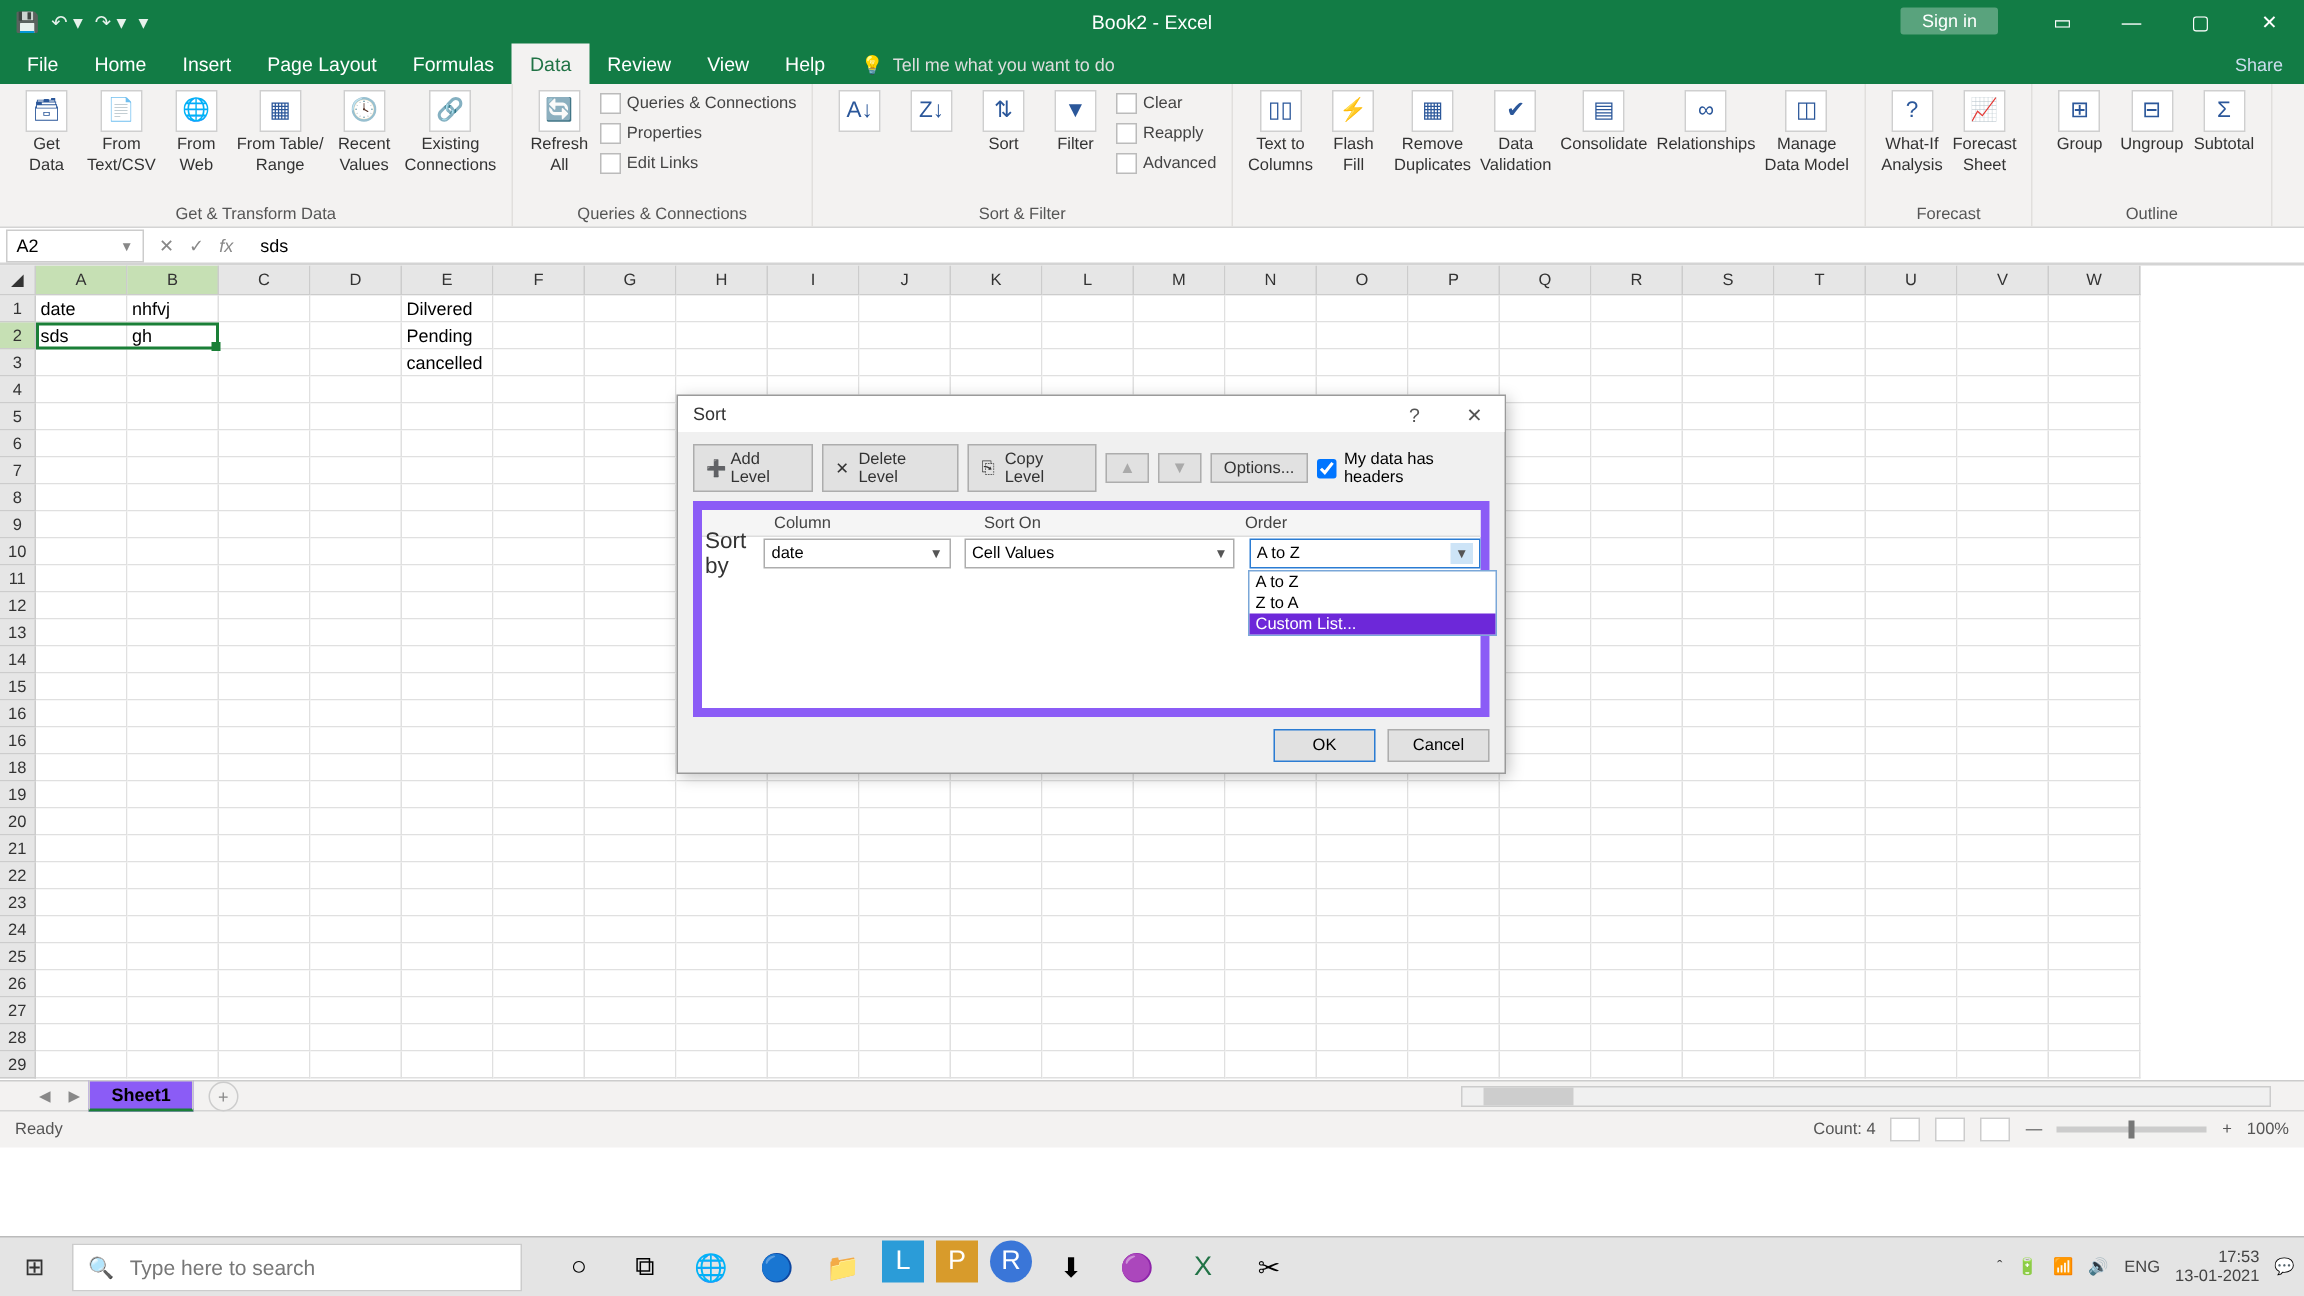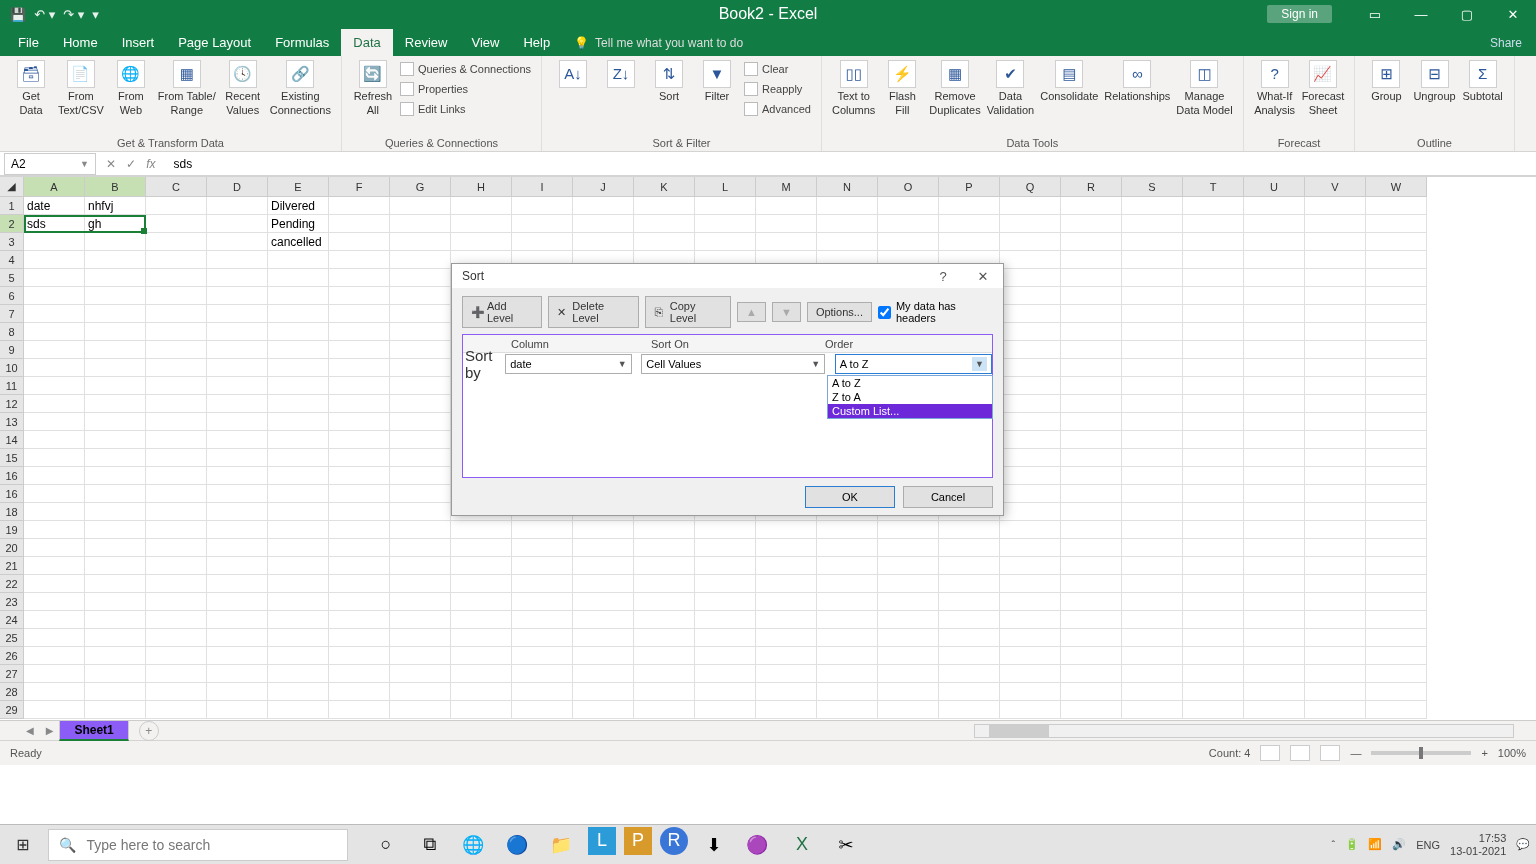--- a/index.html
+++ b/index.html
@@ -2,21 +2,21 @@
 <html><head>
 <meta charset="utf-8">
 <style>
 * { box-sizing: border-box; margin: 0; padding: 0; font-family: "Segoe UI", Tahoma, sans-serif; }
 body { background: #fff; width: 1536px; height: 864px; overflow: hidden; position: relative; font-size: 12px; }
 
 
 .titlebar { height: 28px; background: #127c45; display: flex; align-items: center; color: #fff; position: relative; }
 .titlebar .qat { display: flex; gap: 8px; padding-left: 10px; align-items: center; }
 .titlebar .qat span { font-size: 13px; opacity: .9; }
-.titlebar .title { position: absolute; left: 50%; transform: translateX(-50%); font-size: 16px; }
+.titlebar .title { position: absolute; left: 50%; transform: translateX(-50%); font-size: 13px; }
 .titlebar .right { position: absolute; right: 0; display: flex; align-items: center; }
 .titlebar .signin { background: rgba(255,255,255,.3); padding: 2px 14px; border-radius: 2px; margin-right: 20px; }
 .titlebar .wbtn { width: 46px; height: 28px; display: flex; align-items: center; justify-content: center; font-size: 13px; }
 
 
 .menubar { height: 28px; background: #127c45; display: flex; align-items: flex-end; padding-left: 6px; }
 .menubar .tab { padding: 6px 12px 6px; color: #fff; font-size: 13px; cursor: pointer; }
 .menubar .tab.active { background: #f3f2f1; color: #217346; }
 .menubar .tellme { display: flex; align-items: center; padding: 6px 12px; color: #ddd; gap: 6px; }
 .menubar .share { margin-left: auto; color: #cde; padding: 6px 14px; font-size: 12px; }
@@ -55,35 +55,35 @@
 .dialog { position: absolute; left: 451px; top: 263px; width: 553px; height: 253px; background: #f0f0f0; border: 1px solid #9a9a9a; box-shadow: 2px 2px 10px rgba(0,0,0,.25); }
 .dlg-title { height: 24px; display: flex; align-items: center; padding: 0 10px; font-size: 12px; color: #333; position: relative; background: #fff; }
 .dlg-title .dbtn { position: absolute; top: 0; width: 40px; height: 24px; display: flex; align-items: center; justify-content: center; font-size: 13px; color: #555; }
 .dlg-title .help { right: 40px; }
 .dlg-title .close { right: 0; }
 .dlg-toolbar { padding: 8px 10px 6px; display: flex; gap: 6px; align-items: center; }
 .tbtn { border: 1px solid #adadad; background: #e1e1e1; padding: 3px 8px; font-size: 11px; color: #333; cursor: pointer; display: flex; align-items: center; gap: 4px; }
 .tbtn.disabled { color: #aaa; }
 .tbtn .ticon { width: 12px; height: 12px; display: inline-block; }
 .headers-chk { margin-left: auto; display: flex; align-items: center; gap: 5px; font-size: 11px; }
-.dlg-grid { margin: 0 10px 8px; border: 1px solid #8b5cf6; height: 144px; background: #fff; position: relative; }
+.dlg-grid { margin: 0 10px 8px; border: 6px solid #8b5cf6; height: 144px; background: #fff; position: relative; }
 .dlg-grid .hrow { display: flex; background: #f5f5f5; border-bottom: 1px solid #ddd; height: 18px; font-size: 11px; color: #444; }
 .dlg-grid .hcol1 { width: 44px; padding-left: 4px; display: flex; align-items: center; }
 .dlg-grid .hcol2 { width: 140px; padding-left: 4px; display: flex; align-items: center; }
 .dlg-grid .hcol3 { width: 174px; padding-left: 4px; display: flex; align-items: center; }
 .dlg-grid .hcol4 { flex: 1; padding-left: 4px; display: flex; align-items: center; }
 .dlg-grid .drow { display: flex; height: 22px; align-items: center; padding-left: 2px; }
 .dlg-grid .dlabel { width: 42px; font-size: 15px; color: #333; }
 .combo { height: 20px; border: 1px solid #adadad; background: #fff; font-size: 11px; padding: 0 4px; display: flex; align-items: center; justify-content: space-between; }
 .combo .arrow { font-size: 9px; color: #555; }
 .dropdown { position: absolute; border: 1px solid #7aa7d8; background: #fff; font-size: 11px; }
 .dropdown .opt { padding: 1px 4px; }
 .dropdown .opt.hl { background: #6d28d9; color: #fff; }
 .dlg-actions { display: flex; gap: 8px; justify-content: flex-end; padding: 0 10px 8px; }
-.dlg-actions button { width: 90px; height: 22px; font-size: 11px; border: 1px solid #adadad; background: #e1e1e1; }
+.dlg-actions button { width: 68px; height: 22px; font-size: 11px; border: 1px solid #adadad; background: #e1e1e1; }
 .dlg-actions button.primary { border: 1px solid #2b7cd3; }
 
 
 .sheettabs { height: 20px; border-top: 1px solid #ccc; display: flex; align-items: center; font-size: 12px; padding-left: 20px; gap: 0; background: #f3f2f1; }
 .sheettabs .nav { color: #888; padding: 0 6px; font-size: 10px; }
 .sheettabs .tab { padding: 2px 14px; background: #8b5cf6; border: 1px solid #ccc; border-bottom: 2px solid #1a7f37; font-weight: 600; }
 .sheettabs .plus { width: 20px; height: 20px; border: 1px solid #ccc; border-radius: 50%; margin-left: 10px; display: flex; align-items: center; justify-content: center; color: #888; }
 .sheettabs .hscroll { margin-left: auto; width: 540px; height: 14px; border: 1px solid #ccc; background: #f0f0f0; margin-right: 22px; position: relative; }
 .sheettabs .hscroll .bar { position: absolute; left: 14px; top: 0; width: 60px; height: 100%; background: #cdcdcd; }
 
@@ -262,21 +262,20 @@
       <div class="bigbtn">
           <span class="icon">∞</span>
           <span>Relationships</span>
         </div>
       <div class="bigbtn">
           <span class="icon">◫</span>
           <span>Manage</span>
           <span>Data Model</span>
         </div>
     </div>
-    <div class="label">Data Tools</div>
   </div>
   <div class="group">
     <div class="controls">
       <div class="bigbtn">
           <span class="icon">?</span>
           <span>What-If</span>
           <span>Analysis</span>
         </div>
       <div class="bigbtn">
           <span class="icon">📈</span>

